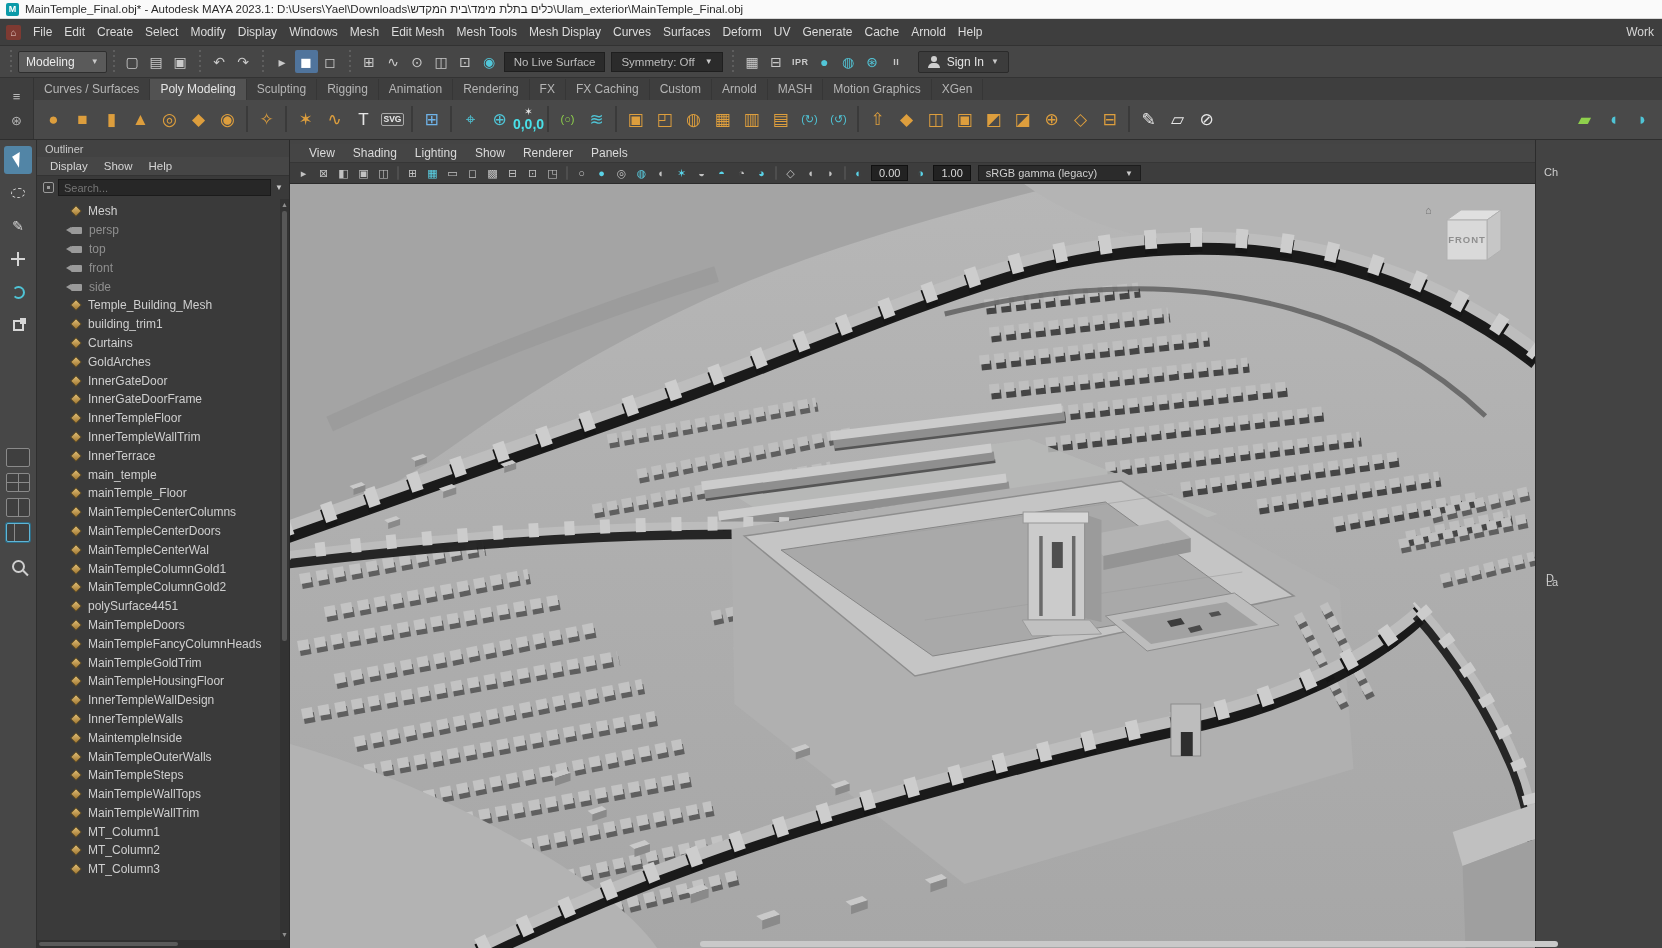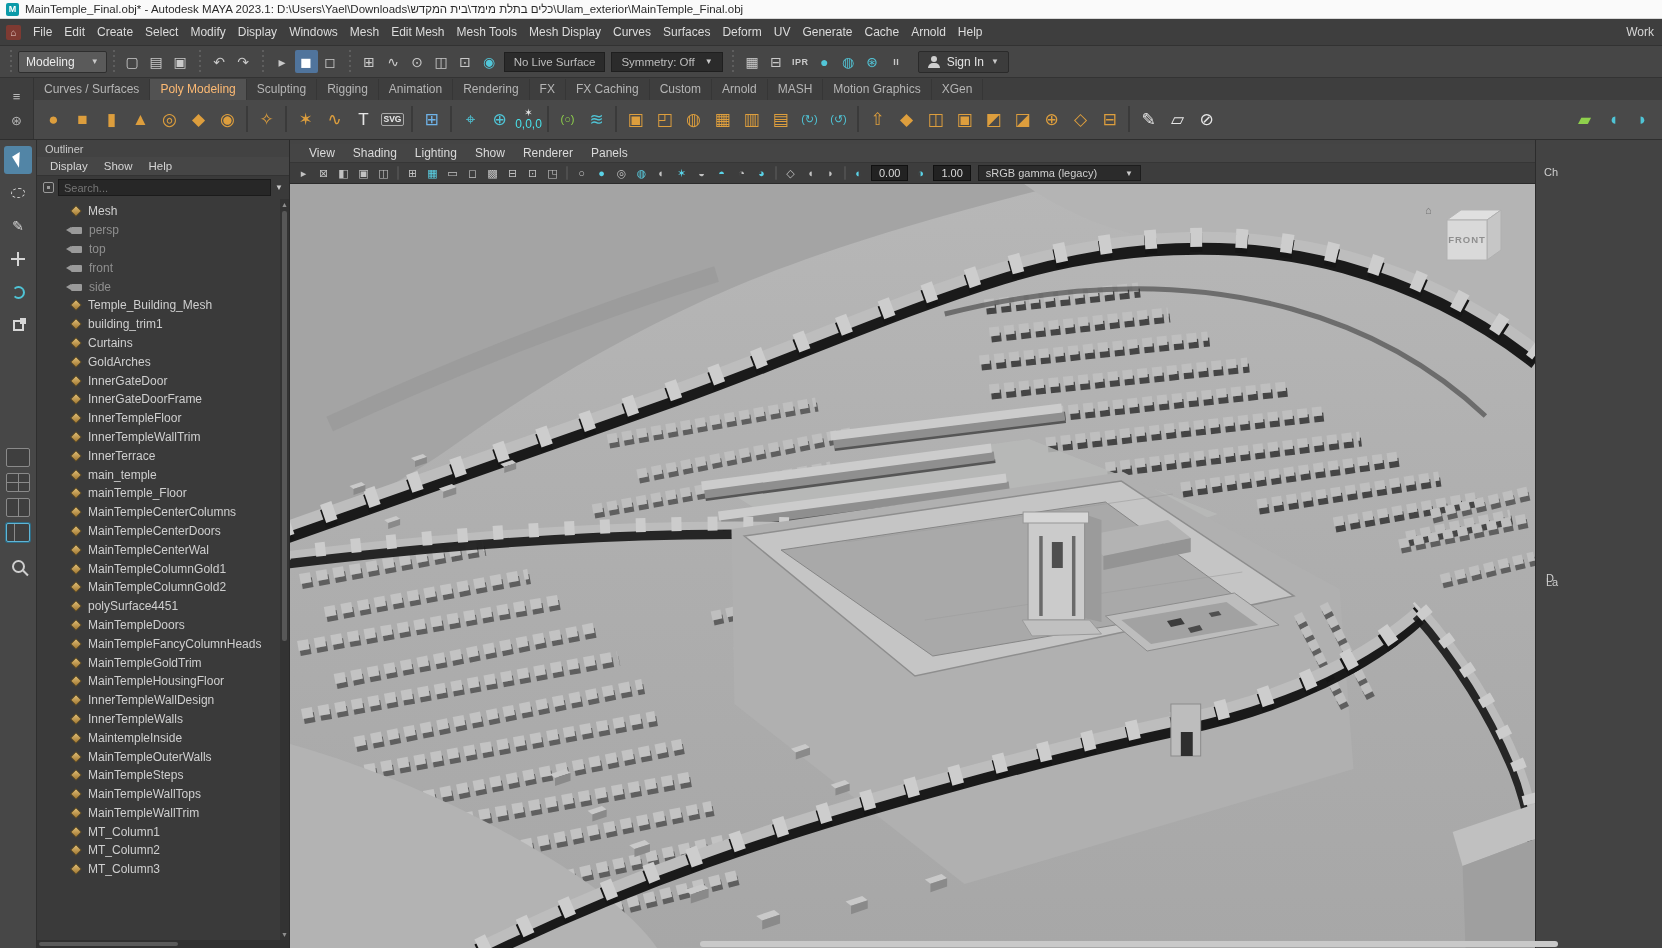--- a/index.html
+++ b/index.html
@@ -44,25 +44,25 @@
   .person::after{content:'';position:absolute;bottom:0;left:0;width:12px;height:5px;border-radius:6px 6px 0 0;background:#cfcfcf}
 
   
   .shelf{display:flex;flex:none;height:62px;background:#494949;border-bottom:1px solid #2e2e2e}
   .shelf-rail{width:34px;background:#3e3e3e;border-right:1px solid #333;display:flex;flex-direction:column;
     align-items:center;justify-content:space-around;padding:6px 0;flex:none}
   .rail-icon{color:#b9b9b9;font-size:13px}
   .shelf-main{flex:1;display:flex;flex-direction:column;min-width:0}
   .shelf-tabs{height:22px;display:flex;align-items:flex-end;background:#3e3e3e;overflow:hidden}
   .shelf-tab{padding:3px 10px 4px;font-size:12px;color:#b5b5b5;white-space:nowrap;border-right:1px solid #363636}
-  .shelf-tab.active{background:#525252;color:#fdba74}
+  .shelf-tab.active{background:#525252;color:#e5e5e5}
   .shelf-icons{height:40px;background:#494949;display:flex;align-items:center;padding:0 5px;overflow:hidden}
   .shelf-icon{width:29px;height:32px;display:flex;flex-direction:column;align-items:center;justify-content:center;
     font-size:17px;line-height:1;flex:none}
-  .shelf-icon .g2{font-size:12px;color:#49e0e8;font-weight:normal}
+  .shelf-icon .g2{font-size:14px;color:#49e0e8;font-weight:bold}
   .shelf-icon.sep{width:2px;min-width:2px;height:26px;background:#3a3a3a;margin:0 4px}
   .shelf-icon.spacer{flex:1;background:none}
   .orange{color:#dd9e3d}.teal{color:#4fc4d6}.green{color:#8ed04c}.blue{color:#6fb3e8}.white{color:#e6e6e6}
   .cyan .g1{color:#e8e8e8;font-size:10px}
   .badge .g1{font-size:8.5px;color:#e8e8e8;border:1px solid #a8a8a8;border-radius:2px;padding:1px 2px;font-weight:bold}
   .txt2 .g1{font-size:11px}
 
   
   .main{flex:1;display:flex;min-height:0}
 

